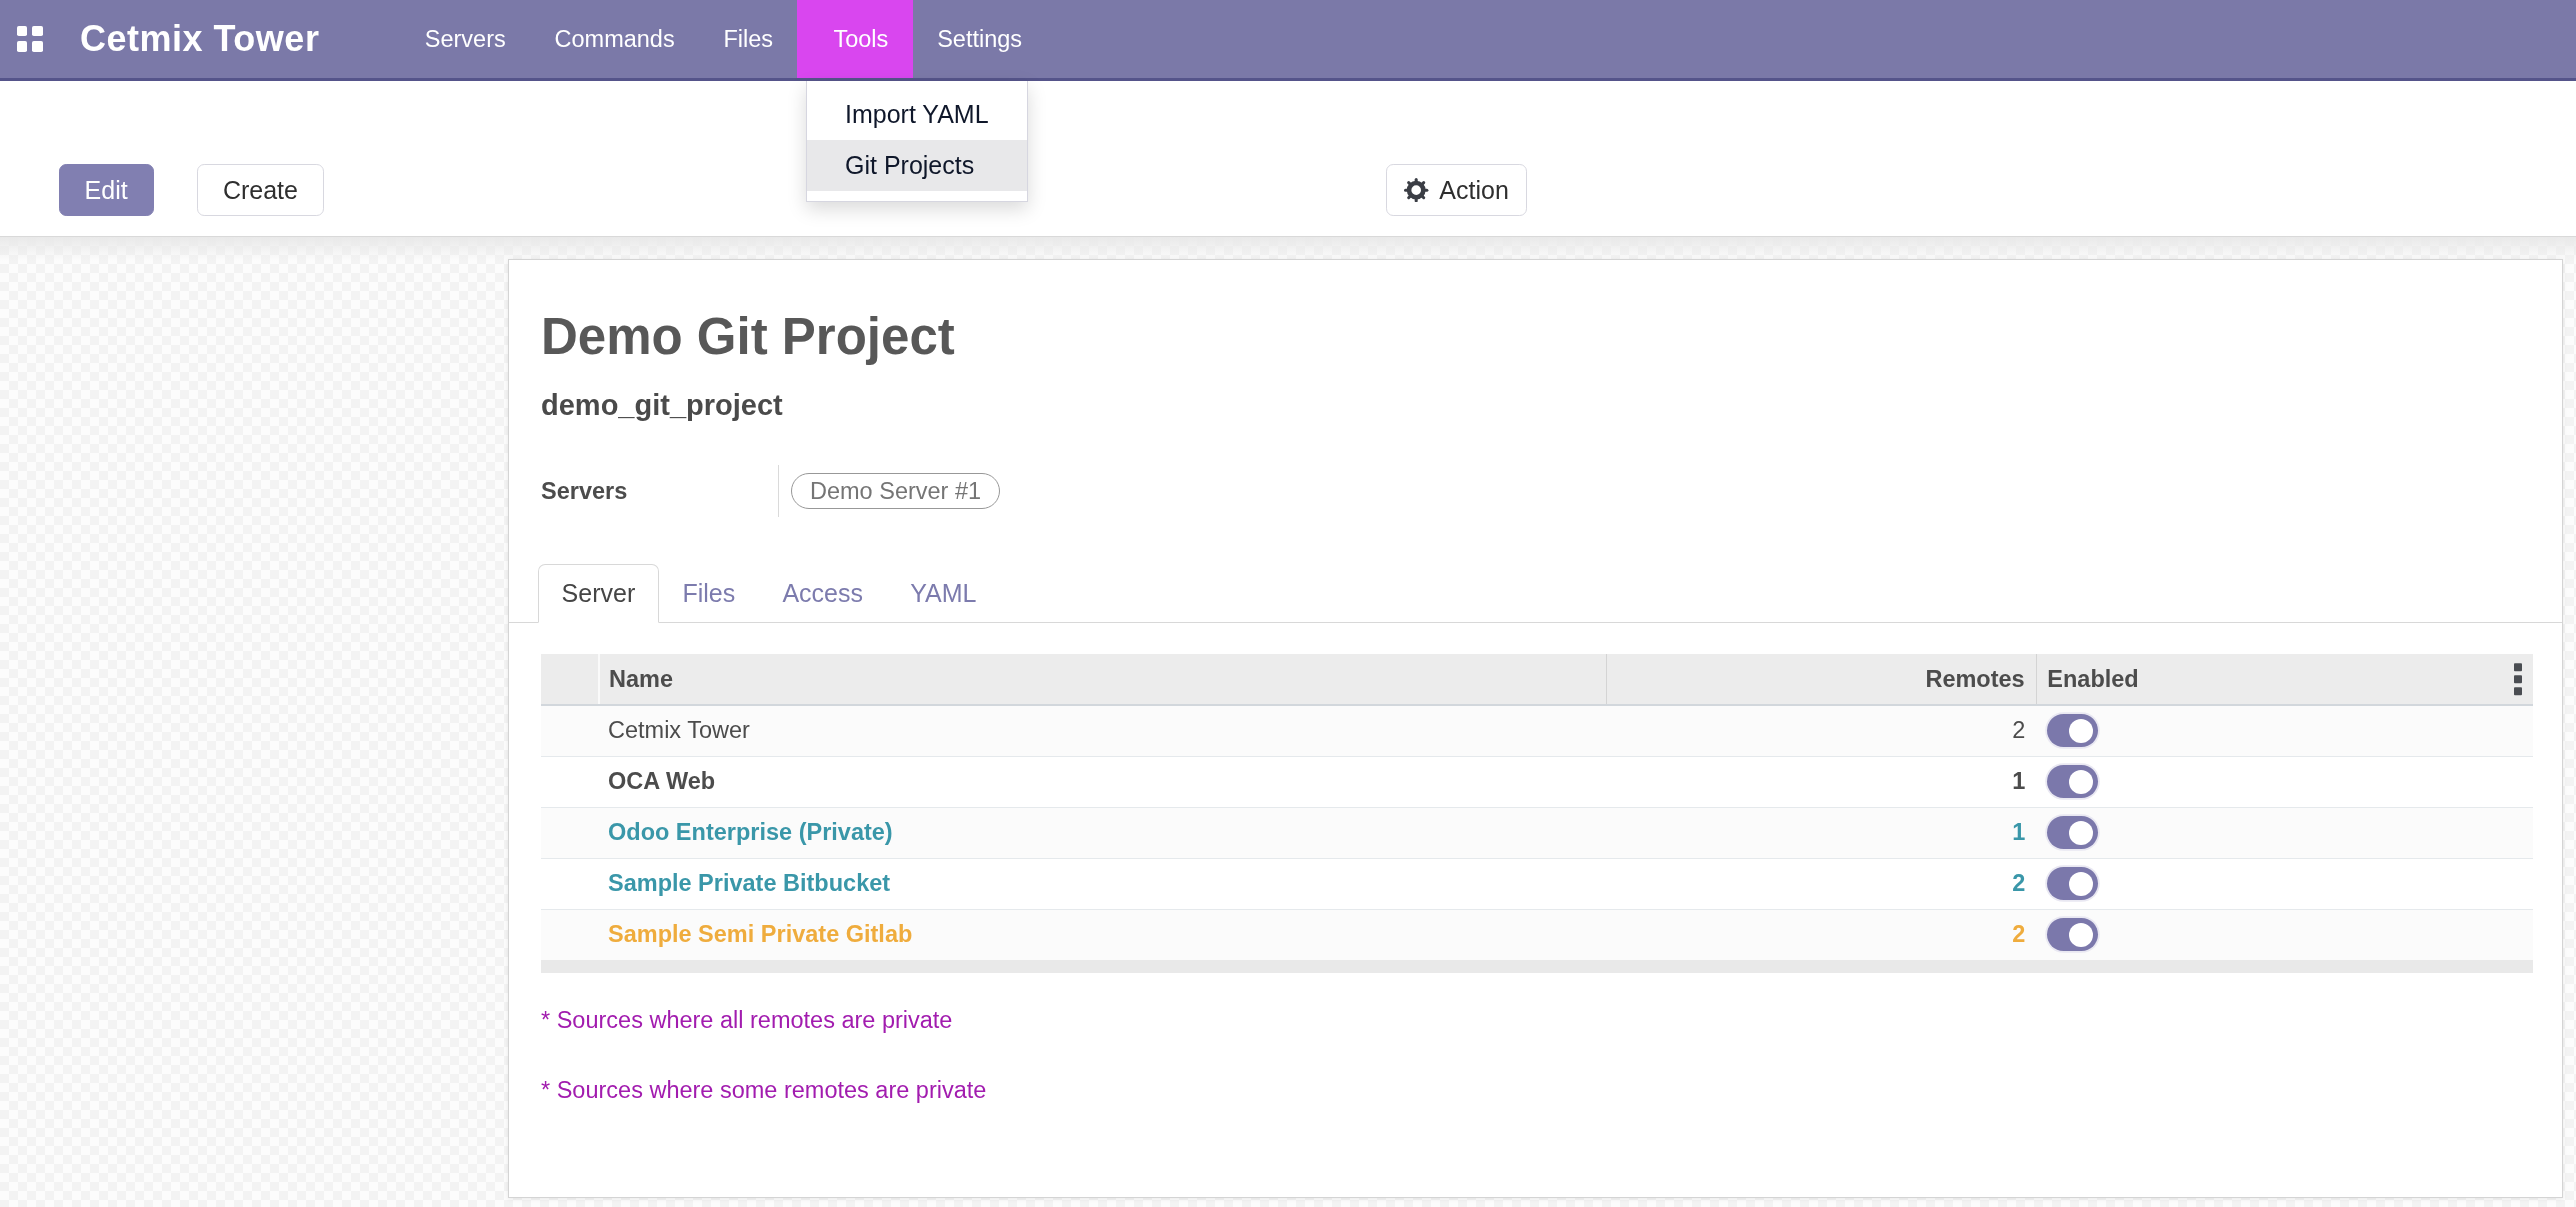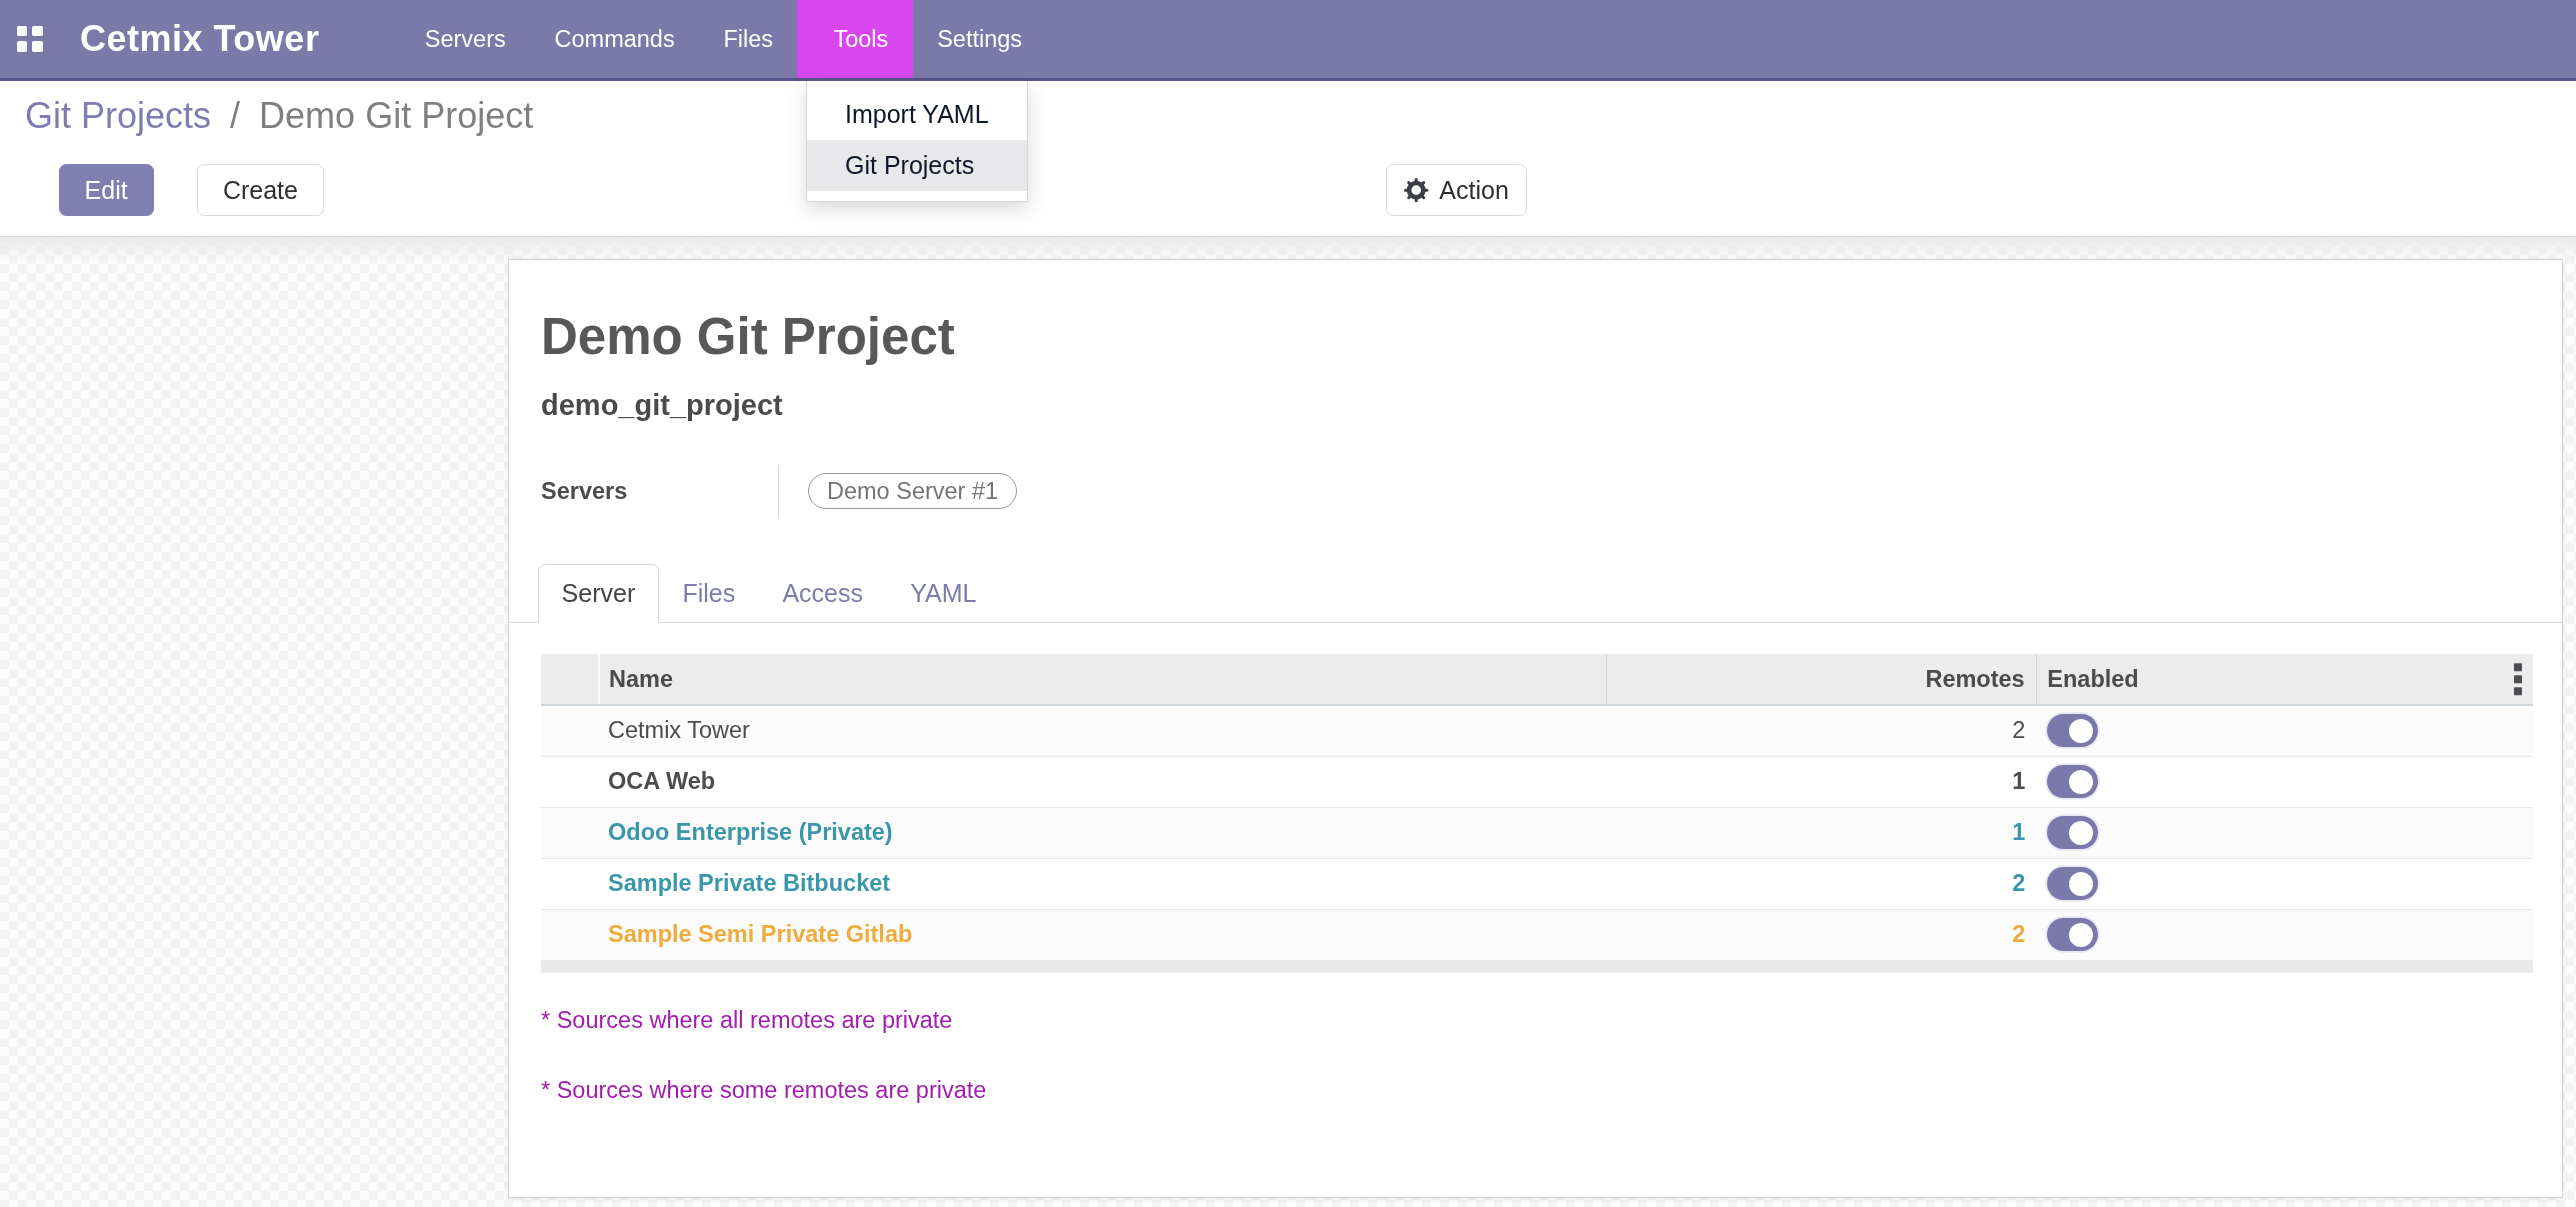--- a/index.html
+++ b/index.html
@@ -52,21 +52,21 @@
                      background: linear-gradient(#e9e9e9, rgba(233,233,233,0)); pointer-events: none; }
 
   .sheet { position: absolute; left: 508px; top: 21.7px; width: 2055px; height: 939px;
            background: #fff; border: 0.9px solid #d4d4d4; box-shadow: 0 0.9px 4.5px rgba(0,0,0,.08); }
   .sheet h1 { margin: 47px 0 0 32px; font-size: 51px; font-weight: 700; color: #585858; }
   .record-code { margin: 23.5px 0 0 32px; font-size: 29px; font-weight: 700; color: #4a4a4a; }
 
   .field-row { margin: 43px 0 0 32px; display: flex; align-items: center; height: 52px; }
   .field-label { width: 237px; font-size: 23.5px; font-weight: 700; color: #4c4c4c; }
   .field-value { border-left: 0.9px solid #dadada; height: 52px; display: flex;
-                 align-items: center; padding-left: 29px; }
+                 align-items: center; padding-left: 12px; }
   .tag { display: inline-flex; align-items: center; height: 36px; padding: 0 18px;
          border: 1.8px solid #989898; border-radius: 18px; color: #757575; font-size: 23.5px;
          cursor: pointer; white-space: nowrap; }
 
   .tabs { margin-top: 47px; display: flex; padding-left: 29px; height: 59px;
           border-bottom: 0.9px solid #d8d8d8; }
   .tab { font-size: 25px; color: #7c7bad; padding: 0 22.6px; display: flex; align-items: center;
          cursor: pointer; margin-bottom: -0.9px; border: 0.9px solid transparent; white-space: nowrap; }
   .tab.active { background: #fff; color: #454545; border-color: #d8d8d8;
                 border-bottom: 1.8px solid #fff; border-radius: 7.2px 7.2px 0 0; }
@@ -122,25 +122,20 @@
   <nav class="menu">
     <a class="nav-item">Servers</a>
     <a class="nav-item">Commands</a>
     <a class="nav-item">Files</a>
     <a class="nav-item active">Tools</a>
     <a class="nav-item">Settings</a>
   </nav>
 </header>
 
 <div class="control-panel">
-  <div class="breadcrumb">
-    <a>Git Projects</a>
-    <span class="sep">/</span>
-    <span class="current">Demo Git Project</span>
-  </div>
   <div class="cp-buttons">
     <button class="btn primary">Edit</button>
     <button class="btn secondary">Create</button>
   </div>
   <button class="btn secondary action-btn">
     <span class="gear-icon">
       <svg width="24.4" height="24.4" viewBox="0 0 24 24">
         <g stroke="#3b3e45" stroke-width="3" stroke-linecap="round">
           <line x1="12" y1="1.5" x2="12" y2="5"></line>
             <line x1="12" y1="19" x2="12" y2="22.5"></line>

